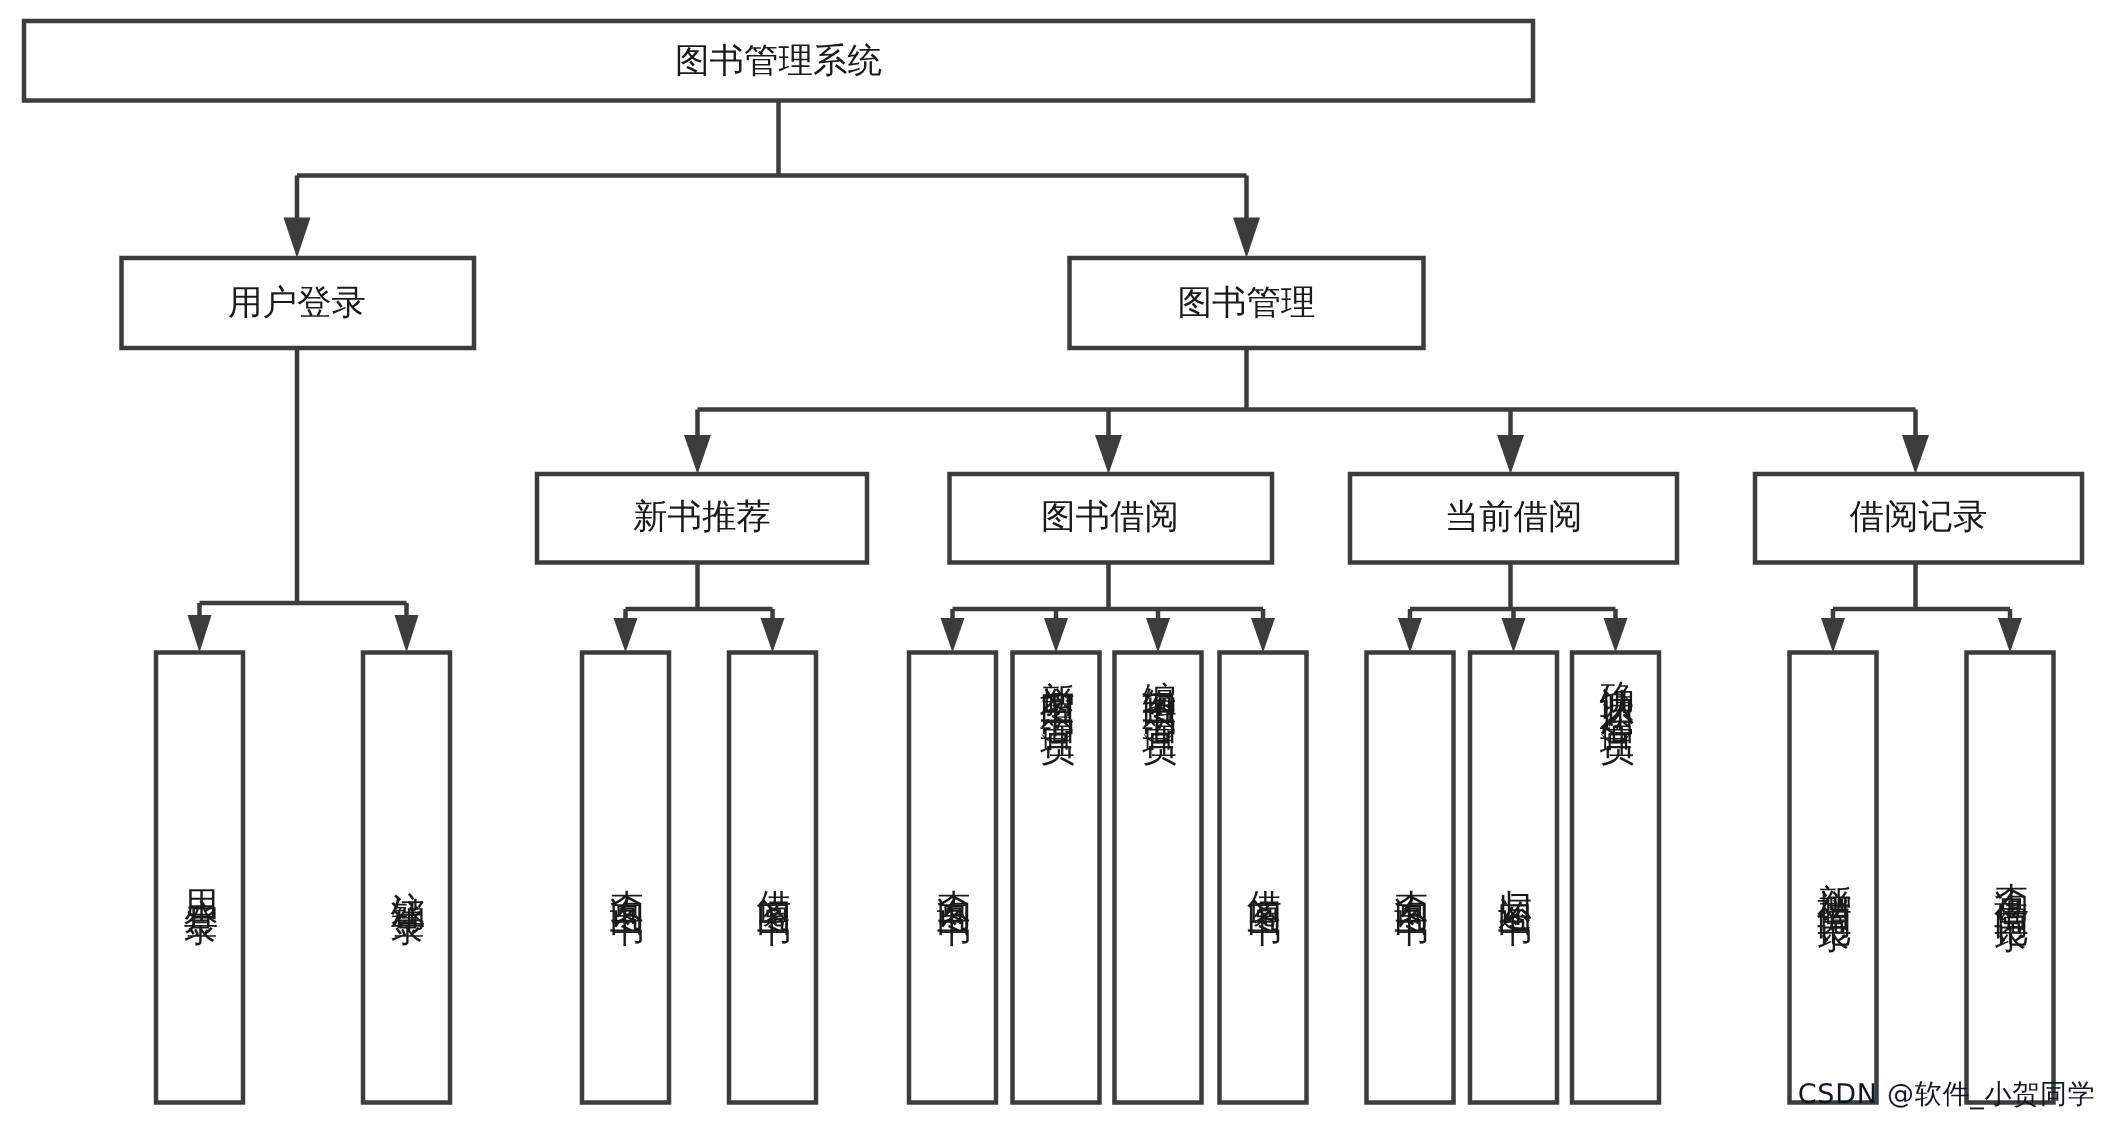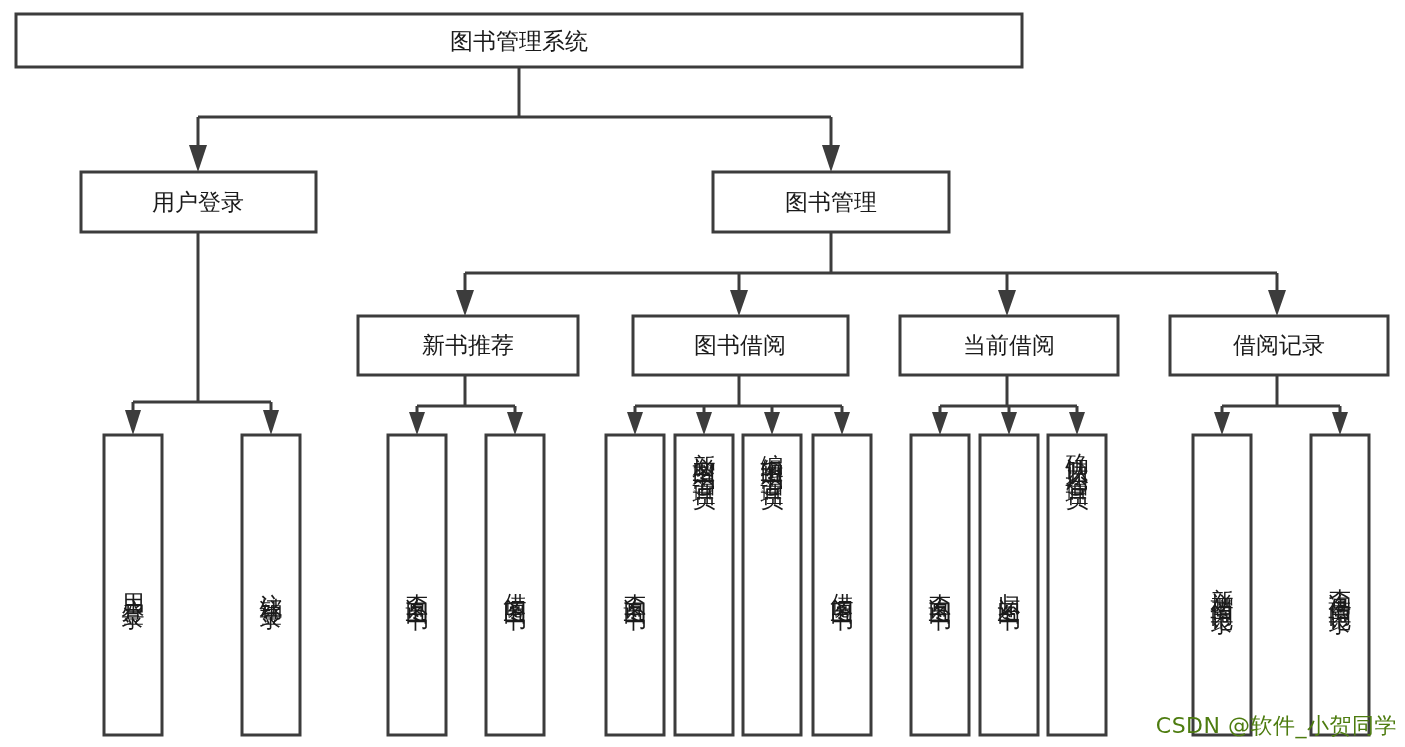--- a/index.html
+++ b/index.html
@@ -64,22 +64,22 @@
     letter-spacing: 5px;
     color: #1a1a1a;
     white-space: nowrap;
     text-align: center;
   }
   .watermark {
     position: absolute;
     right: 8px;
     bottom: 6px;
     font-family: "DejaVu Sans", "Liberation Sans", sans-serif;
-    font-size: 22px;
-    color: #4d7c0f;
+    font-size: 18px;
+    color: #0f172a;
     letter-spacing: 0.5px;
     white-space: nowrap;
   }
 </style>
 </head>
 <body>
 
 <div id="diagram-root">
 
   <svg id="tree-svg" viewBox="0 0 1405 747">

